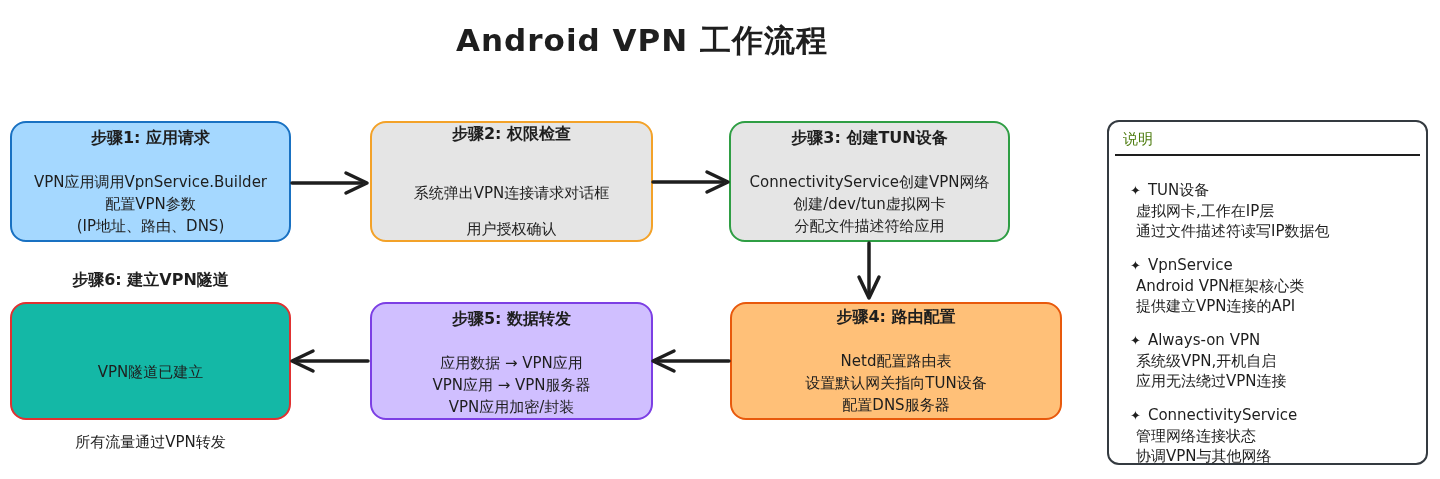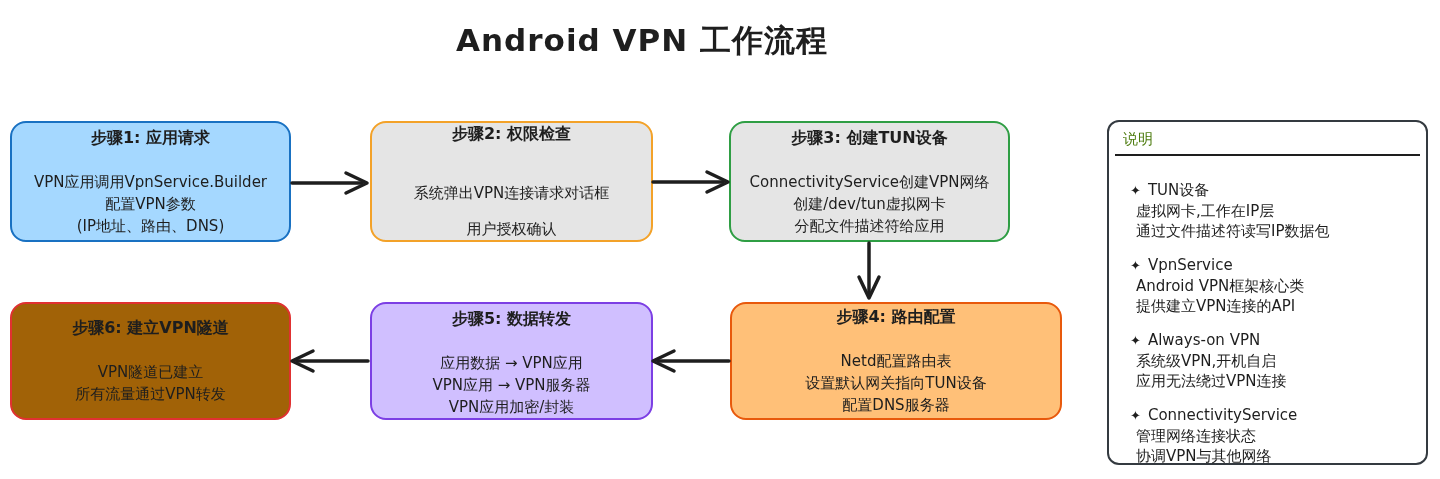--- a/index.html
+++ b/index.html
@@ -74,21 +74,21 @@
     <div class="box-line">配置DNS服务器</div>
   </div>
 
   <div class="flow-box pos-step5" style="background-color: rgb(208, 191, 255); border-color: rgb(124, 63, 228); justify-content: flex-end;">
     <div class="box-title">步骤5: 数据转发</div>
     <div class="box-line">应用数据 → VPN应用</div>
     <div class="box-line">VPN应用 → VPN服务器</div>
     <div class="box-line">VPN应用加密/封装</div>
   </div>
 
-  <div class="flow-box pos-step6" style="background-color: #a16207; border-color: rgb(224, 49, 49);">
+  <div class="flow-box pos-step6" style="background-color: #14b8a6; border-color: rgb(224, 49, 49); gap: 48px;">
     <div class="box-title">步骤6: 建立VPN隧道</div>
     <div class="box-line">VPN隧道已建立</div>
     <div class="box-line">所有流量通过VPN转发</div>
   </div>
 
   <svg class="arrows" viewBox="0 0 1440 479" xmlns="http://www.w3.org/2000/svg">
     <g>
       <path d="M292 183 H362" style="stroke: rgb(30, 30, 30);"></path>
       <path d="M346 173 L367 183 L346 193" style="stroke: rgb(30, 30, 30);"></path>
     </g>

